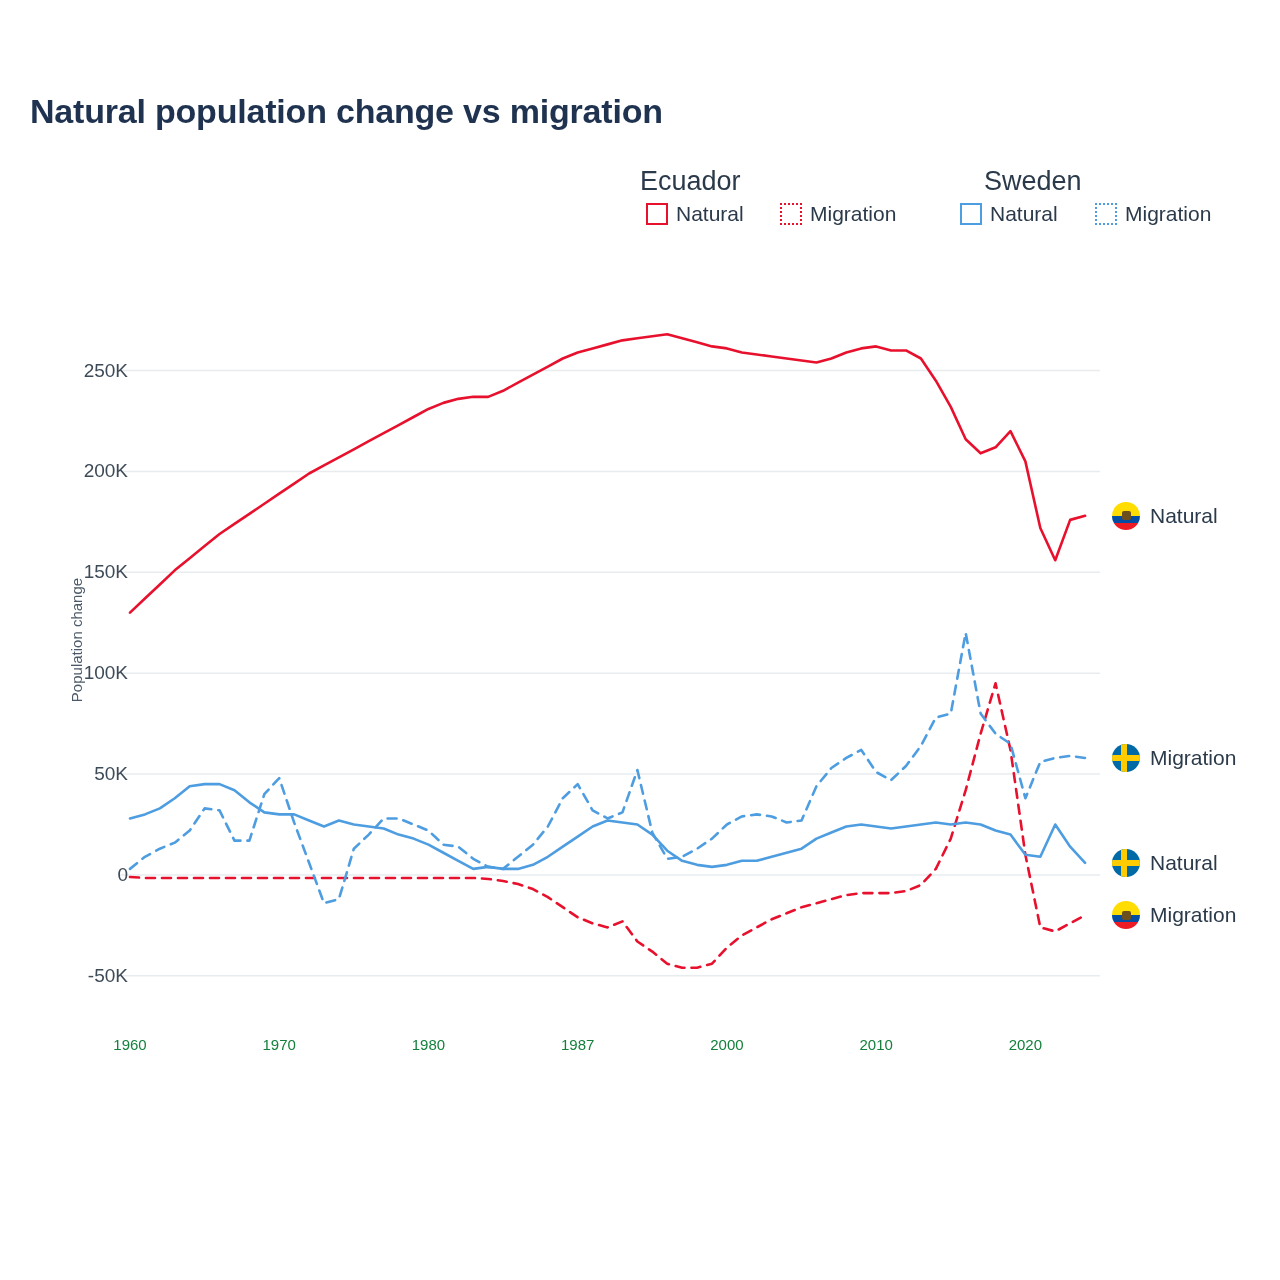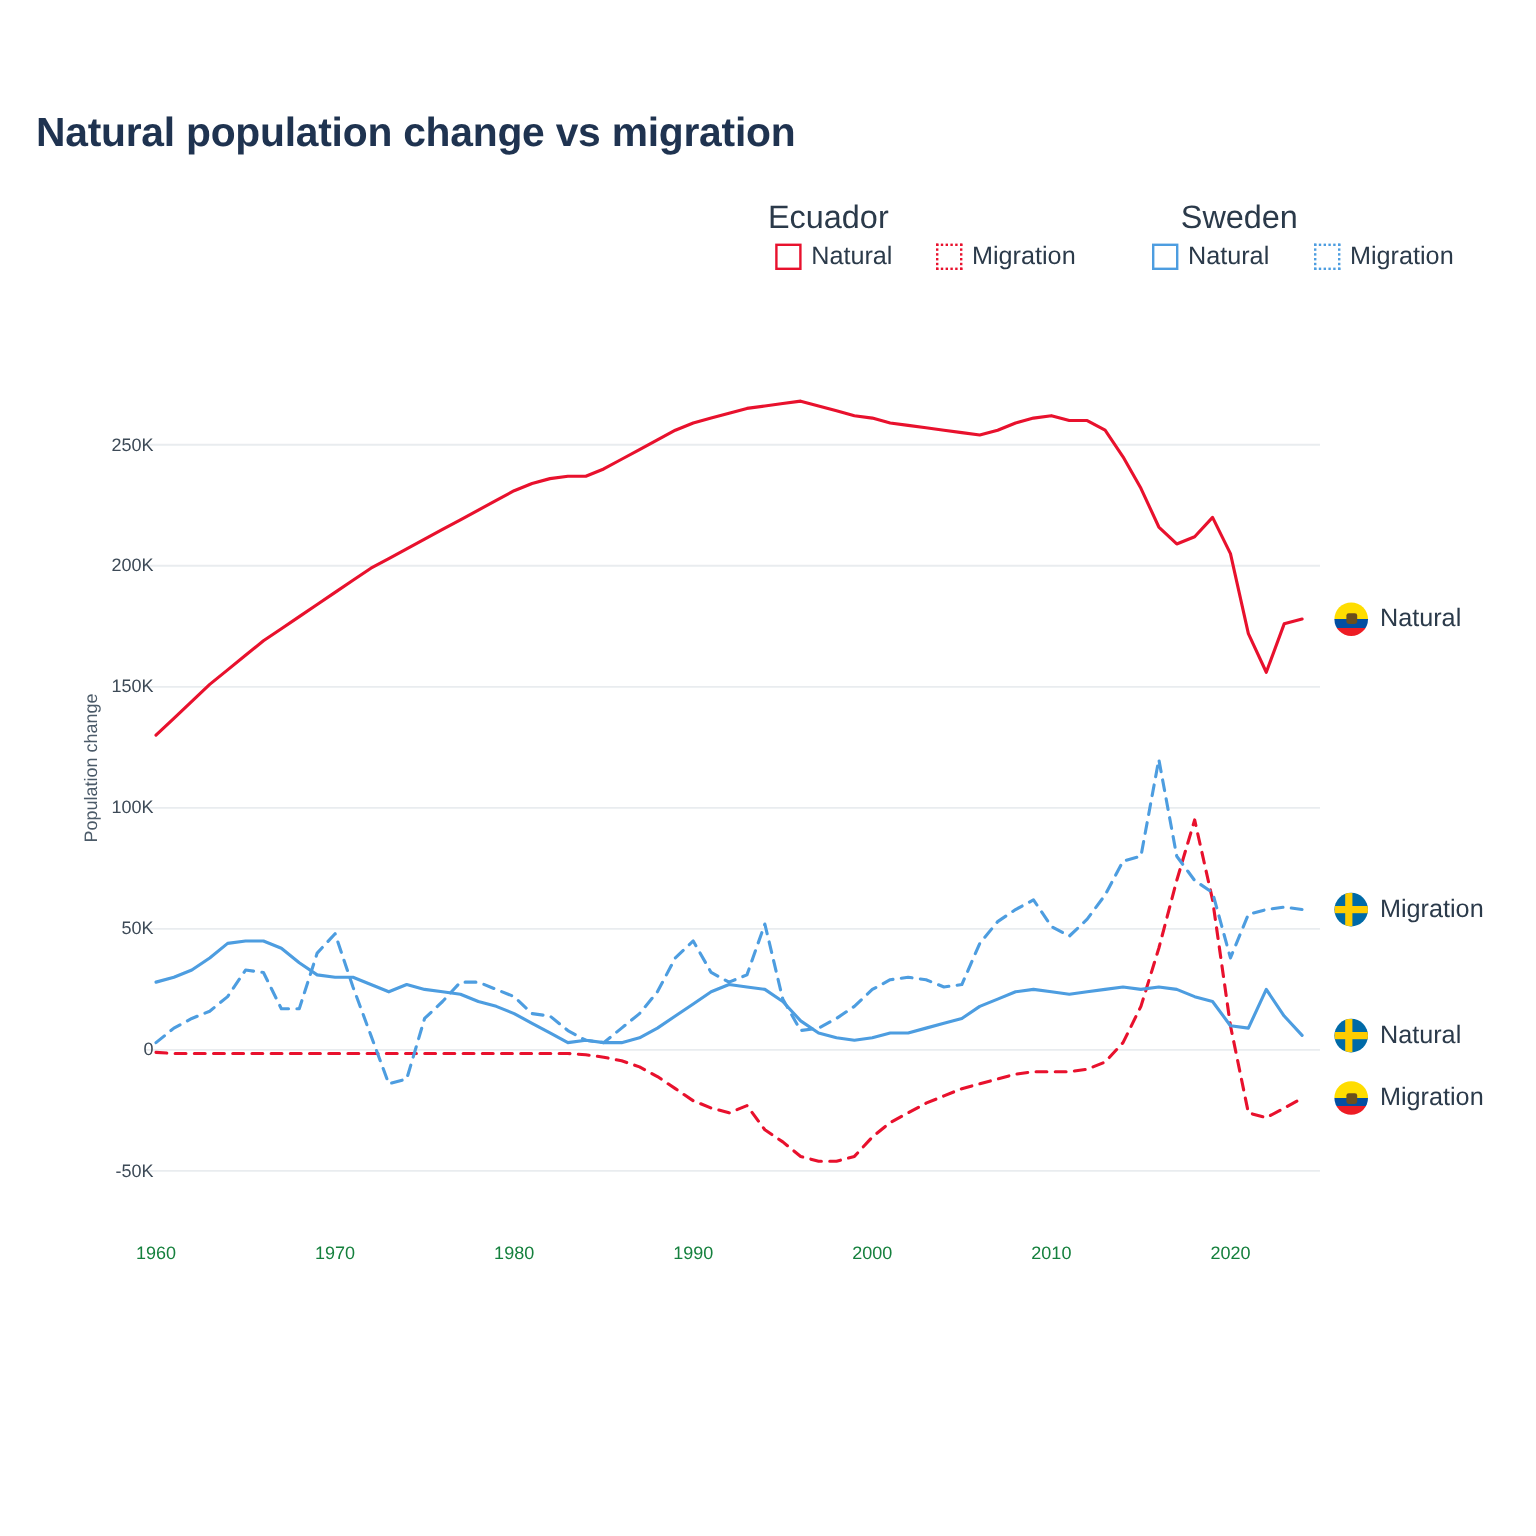--- a/index.html
+++ b/index.html
@@ -72,21 +72,21 @@
     top: 640px;
     transform: translateY(-50%) rotate(-90deg);
     transform-origin: center;
     font-size: 15px;
     color: #4b5a68;
     white-space: nowrap;
   }
   .ytick {
     position: absolute;
     right: 0;
-    font-size: 15px;
+    font-size: 19px;
     color: #3d4a57;
     text-align: right;
     transform: translateY(-50%);
     white-space: nowrap;
   }
   .ytick-wrap {
     position: absolute;
     left: 0;
     width: 128px;
   }
@@ -231,21 +231,21 @@
         <div class="ytick" style="top: 471.47px;">200K</div>
       </div>
       <div class="ytick-wrap" style="top: 0px;">
         <div class="ytick" style="top: 370.605px;">250K</div>
       </div>
     </div>
   <div id="xticks">
       <div class="xtick" style="left: 130px; top: 1036px;">1960</div>
       <div class="xtick" style="left: 279.231px; top: 1036px;">1970</div>
       <div class="xtick" style="left: 428.462px; top: 1036px;">1980</div>
-      <div class="xtick" style="left: 577.692px; top: 1036px;">1990</div>
+      <div class="xtick" style="left: 577.692px; top: 1036px;">1987</div>
       <div class="xtick" style="left: 726.923px; top: 1036px;">2000</div>
       <div class="xtick" style="left: 876.154px; top: 1036px;">2010</div>
       <div class="xtick" style="left: 1025.38px; top: 1036px;">2020</div>
     </div>
   <div id="endlabels">
       <div class="end-label" style="left: 1112px; top: 515.85px;">
         <div class="flag flag-ec">
           <div class="emblem"></div>
         </div>
         <span class="txt">Natural</span>

